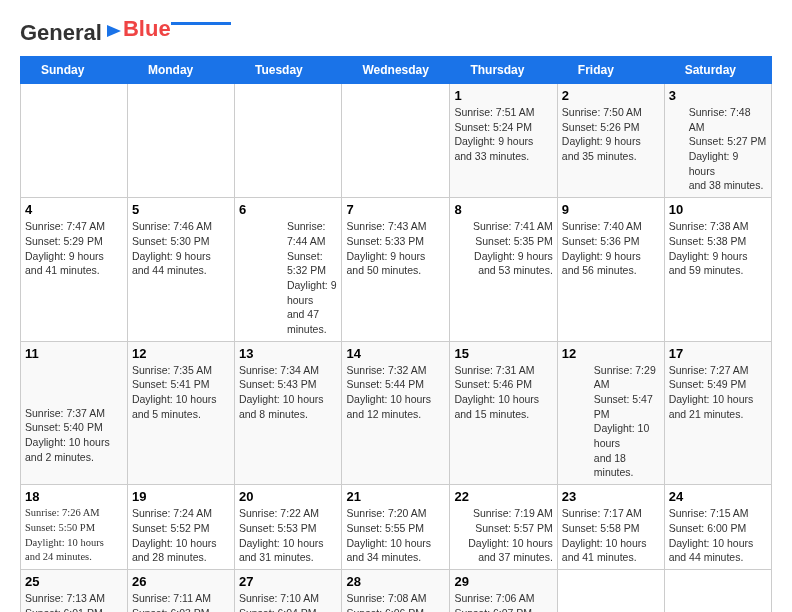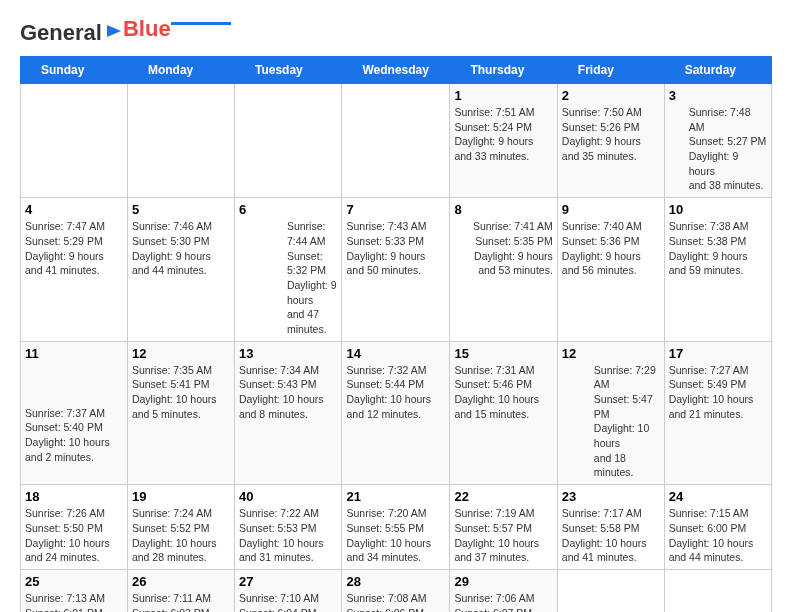--- a/index.html
+++ b/index.html
@@ -238,49 +238,49 @@
           <span class="day-num">17</span>
           <div class="day-info" style="white-space: pre-line;">Sunrise: 7:27 AM
 Sunset: 5:49 PM
 Daylight: 10 hours
 and 21 minutes.</div>
         </td>
       </tr>
       <tr>
         <td>
           <span class="day-num">18</span>
-          <div class="day-info" style="white-space: pre-line;">Sunrise: 7:26 AM
+          <div class="day-info" style="white-space: pre-line; font-family: Liberation Serif, serif;">Sunrise: 7:26 AM
 Sunset: 5:50 PM
 Daylight: 10 hours
 and 24 minutes.</div>
         </td>
         <td>
           <span class="day-num">19</span>
           <div class="day-info" style="white-space: pre-line;">Sunrise: 7:24 AM
 Sunset: 5:52 PM
 Daylight: 10 hours
 and 28 minutes.</div>
         </td>
         <td>
-          <span class="day-num">40</span>
+          <span class="day-num">20</span>
           <div class="day-info" style="white-space: pre-line;">Sunrise: 7:22 AM
 Sunset: 5:53 PM
 Daylight: 10 hours
 and 31 minutes.</div>
         </td>
         <td>
           <span class="day-num">21</span>
           <div class="day-info" style="white-space: pre-line;">Sunrise: 7:20 AM
 Sunset: 5:55 PM
 Daylight: 10 hours
 and 34 minutes.</div>
         </td>
         <td>
           <span class="day-num">22</span>
-          <div class="day-info" style="white-space: pre-line;">Sunrise: 7:19 AM
+          <div class="day-info" style="white-space: pre-line; text-align: right;">Sunrise: 7:19 AM
 Sunset: 5:57 PM
 Daylight: 10 hours
 and 37 minutes.</div>
         </td>
         <td>
           <span class="day-num">23</span>
           <div class="day-info" style="white-space: pre-line;">Sunrise: 7:17 AM
 Sunset: 5:58 PM
 Daylight: 10 hours
 and 41 minutes.</div>

